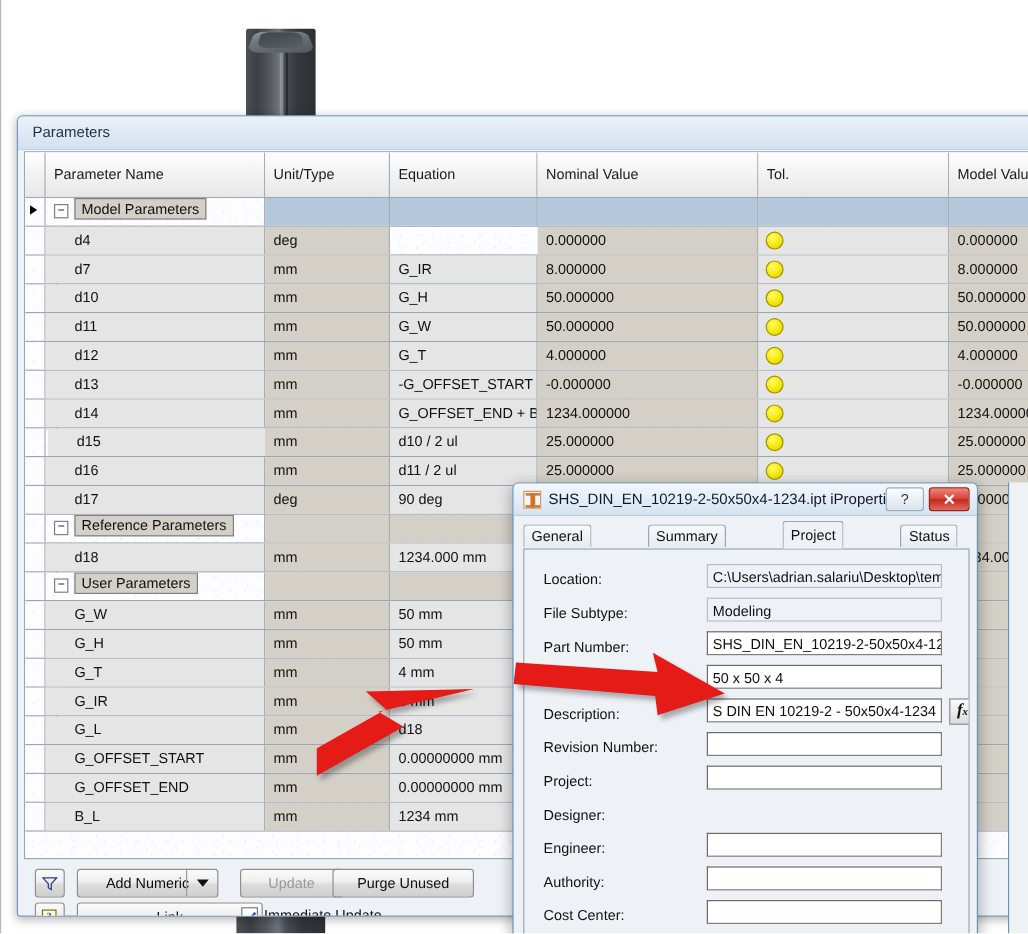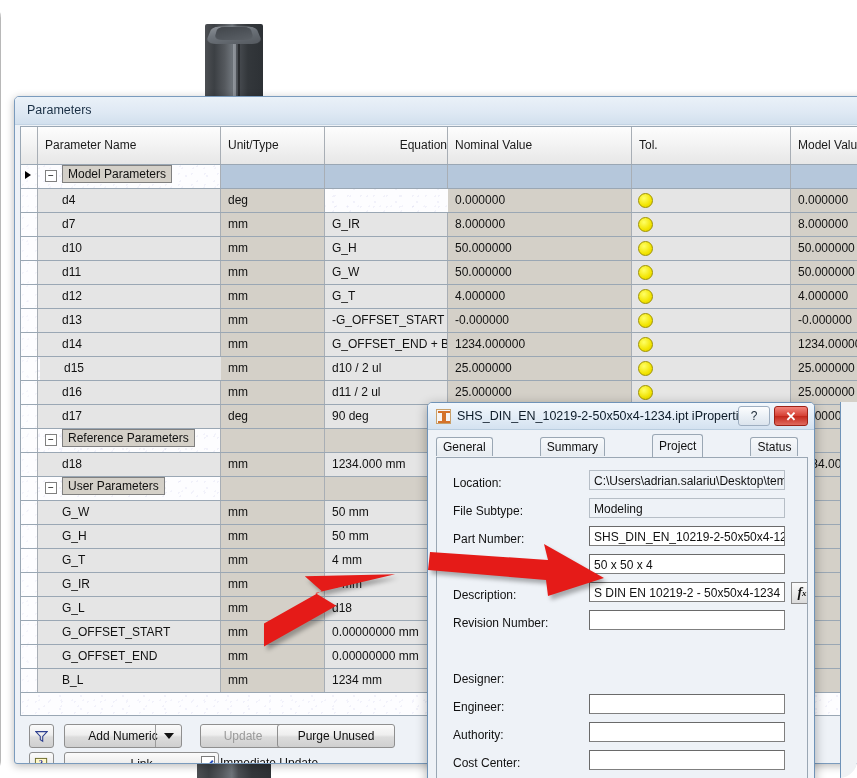--- a/index.html
+++ b/index.html
@@ -9,21 +9,20 @@
     width: 857px; height: 778px;
     overflow: hidden;
     background: #ffffff;
     font-family: "Liberation Sans", sans-serif;
   }
   #root {
     position: relative;
     width: 857px; height: 778px;
     background: #ffffff;
     overflow: hidden;
-    border-radius: 18px;
   }
 
   
   .viewport {
     position: absolute; left: 0; top: 0; width: 857px; height: 778px;
     background: #ffffff;
     border-left: 1px solid #b8b8b8;
   }
   .tube-wrap {
     position: absolute; left: 196px; top: 0px; width: 74px; height: 120px;
@@ -354,21 +353,21 @@
         <div class="wm-item" style="left:740px;top:520px;font-size:22px;">ΔS universe &gt; 0</div>
         <div class="wm-item" style="left:30px;top:255px;font-size:22px;">ΔS universe &gt; 0</div>
         <div class="wm-item" style="left:165px;top:540px;font-size:24px;">∇ × E = − ∂B/∂t</div>
         <div class="wm-item" style="left:30px;top:440px;font-size:26px;">∑ = </div>
       </div>
 
       <div class="grid" id="grid">
         <div class="grid-head" id="grid-head">
             <div class="hcell" style="left: 17px; width: 183px;">Parameter Name</div>
             <div class="hcell" style="left: 200px; width: 104px;">Unit/Type</div>
-            <div class="hcell" style="left: 304px; width: 123px; text-align: right;">Equation</div>
+            <div class="hcell" style="left: 304px; width: 123px;">Equation</div>
             <div class="hcell" style="left: 427px; width: 184px;">Nominal Value</div>
             <div class="hcell" style="left: 611px; width: 159px;">Tol.</div>
             <div class="hcell" style="left: 770px; width: 92px;">Model Value</div>
             <div class="hcell" style="left: 0px; width: 17px;"></div>
           </div>
       <div class="row grp-row" style="top: 38px;">
             <div class="rowhdr"></div>
             <div class="sel-arrow"></div>
             <div class="cell name" style="left: 17px; width: 183px; background: transparent; padding: 0px;"><div class="expander">−</div><span class="grp-label" style="margin-left: 24px;">Model Parameters</span></div>
             <div class="cell blue" style="left: 200px; width: 104px;"></div>
@@ -726,20 +725,24 @@
         </div>
         <div class="fld-row" style="top: 124px;">
           <div class="fld-lbl">Description:</div>
           <div class="fld-in">S DIN EN 10219-2 - 50x50x4-1234 Lg</div>
           <div class="fx">f<sub>x</sub></div>
         </div>
         <div class="fld-row" style="top: 152px;">
           <div class="fld-lbl">Revision Number:</div>
           <div class="fld-in"></div>
         </div>
+        <div class="fld-row" style="top: 180px;">
+          <div class="fld-lbl">Project:</div>
+          <div class="fld-in"></div>
+        </div>
         <div class="fld-row" style="top: 208px;">
           <div class="fld-lbl">Designer:</div>
         </div>
         <div class="fld-row" style="top: 236px;">
           <div class="fld-lbl">Engineer:</div>
           <div class="fld-in"></div>
         </div>
         <div class="fld-row" style="top: 264px;">
           <div class="fld-lbl">Authority:</div>
           <div class="fld-in"></div>

